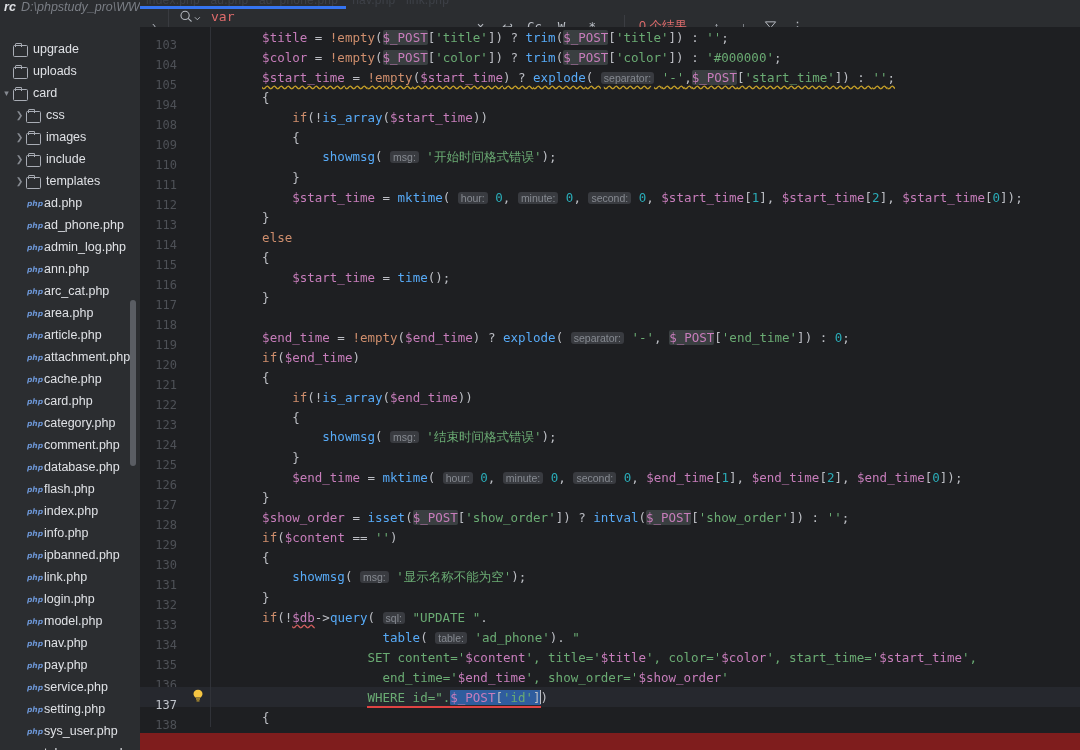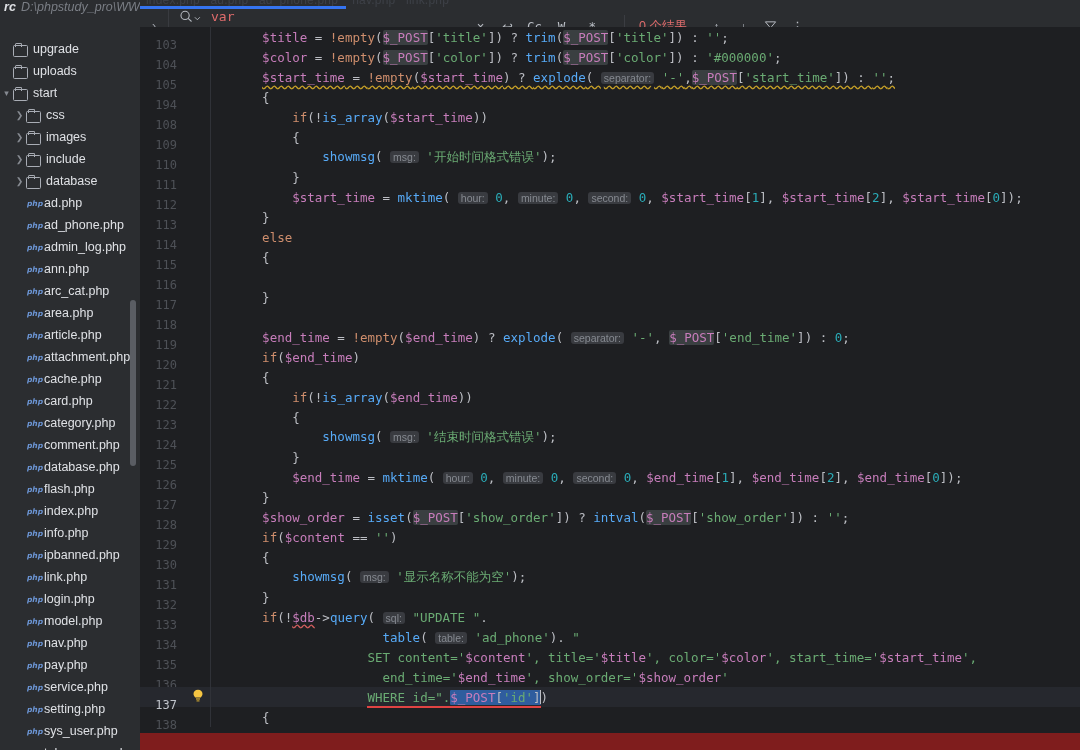--- a/index.html
+++ b/index.html
@@ -179,41 +179,41 @@
           <span class="tree-label">upgrade</span>
         </div>
         <div class="tree-row" style="padding-left: 0px;">
           <span class="arrow"></span>
           <span class="folder-ico"></span>
           <span class="tree-label">uploads</span>
         </div>
         <div class="tree-row" style="padding-left: 0px;">
           <span class="arrow open">▾</span>
           <span class="folder-ico"></span>
-          <span class="tree-label">start</span>
+          <span class="tree-label">card</span>
         </div>
         <div class="tree-row" style="padding-left: 13px;">
           <span class="arrow">❯</span>
           <span class="folder-ico"></span>
           <span class="tree-label">css</span>
         </div>
         <div class="tree-row" style="padding-left: 13px;">
           <span class="arrow">❯</span>
           <span class="folder-ico"></span>
           <span class="tree-label">images</span>
         </div>
         <div class="tree-row" style="padding-left: 13px;">
           <span class="arrow">❯</span>
           <span class="folder-ico"></span>
           <span class="tree-label">include</span>
         </div>
         <div class="tree-row" style="padding-left: 13px;">
           <span class="arrow">❯</span>
           <span class="folder-ico"></span>
-          <span class="tree-label">database</span>
+          <span class="tree-label">templates</span>
         </div>
         <div class="tree-row" style="padding-left: 13px;">
           <span class="arrow"></span>
           <span class="php-ico">php</span>
           <span class="tree-label">ad.php</span>
         </div>
         <div class="tree-row" style="padding-left: 13px;">
           <span class="arrow"></span>
           <span class="php-ico">php</span>
           <span class="tree-label">ad_phone.php</span>
@@ -397,21 +397,21 @@
         <div class="code-line"><div class="gutter-num">105</div><div class="gutter-icon"></div><div class="gutter-fold"></div><div class="code-text"><span class="indent-guide"></span>&nbsp;&nbsp;&nbsp;&nbsp;<span class="t-squiggle"><span class="t-var">$start_time</span><span class="t-punc"> = </span><span class="t-kw">!empty</span><span class="t-punc">(</span><span class="t-var">$start_time</span><span class="t-punc">) ? </span><span class="t-fn">explode</span><span class="t-punc">( </span><span class="t-hint">separator:</span> <span class="t-str">'-'</span><span class="t-punc">,</span><span class="t-hl"><span class="t-var">$_POST</span></span><span class="t-punc">[</span><span class="t-str">'start_time'</span><span class="t-punc">]) : </span><span class="t-str">''</span><span class="t-punc">;</span></span></div></div>
         <div class="code-line"><div class="gutter-num">194</div><div class="gutter-icon"></div><div class="gutter-fold"></div><div class="code-text"><span class="indent-guide"></span>&nbsp;&nbsp;&nbsp;&nbsp;<span class="t-punc">{</span></div></div>
         <div class="code-line"><div class="gutter-num">108</div><div class="gutter-icon"></div><div class="gutter-fold"></div><div class="code-text"><span class="indent-guide"></span>&nbsp;&nbsp;&nbsp;&nbsp;&nbsp;&nbsp;&nbsp;&nbsp;<span class="t-kw">if</span><span class="t-punc">(!</span><span class="t-fn">is_array</span><span class="t-punc">(</span><span class="t-var">$start_time</span><span class="t-punc">))</span></div></div>
         <div class="code-line"><div class="gutter-num">109</div><div class="gutter-icon"></div><div class="gutter-fold"></div><div class="code-text"><span class="indent-guide"></span>&nbsp;&nbsp;&nbsp;&nbsp;&nbsp;&nbsp;&nbsp;&nbsp;<span class="t-punc">{</span></div></div>
         <div class="code-line"><div class="gutter-num">110</div><div class="gutter-icon"></div><div class="gutter-fold"></div><div class="code-text"><span class="indent-guide"></span>&nbsp;&nbsp;&nbsp;&nbsp;&nbsp;&nbsp;&nbsp;&nbsp;&nbsp;&nbsp;&nbsp;&nbsp;<span class="t-fn">showmsg</span><span class="t-punc">( </span><span class="t-hint">msg:</span> <span class="t-str">'开始时间格式错误'</span><span class="t-punc">);</span></div></div>
         <div class="code-line"><div class="gutter-num">111</div><div class="gutter-icon"></div><div class="gutter-fold"></div><div class="code-text"><span class="indent-guide"></span>&nbsp;&nbsp;&nbsp;&nbsp;&nbsp;&nbsp;&nbsp;&nbsp;<span class="t-punc">}</span></div></div>
         <div class="code-line"><div class="gutter-num">112</div><div class="gutter-icon"></div><div class="gutter-fold"></div><div class="code-text"><span class="indent-guide"></span>&nbsp;&nbsp;&nbsp;&nbsp;&nbsp;&nbsp;&nbsp;&nbsp;<span class="t-var">$start_time</span><span class="t-punc"> = </span><span class="t-fn">mktime</span><span class="t-punc">( </span><span class="t-hint">hour:</span> <span class="t-num">0</span><span class="t-punc">, </span><span class="t-hint">minute:</span> <span class="t-num">0</span><span class="t-punc">, </span><span class="t-hint">second:</span> <span class="t-num">0</span><span class="t-punc">, </span><span class="t-var">$start_time</span><span class="t-punc">[</span><span class="t-num">1</span><span class="t-punc">], </span><span class="t-var">$start_time</span><span class="t-punc">[</span><span class="t-num">2</span><span class="t-punc">], </span><span class="t-var">$start_time</span><span class="t-punc">[</span><span class="t-num">0</span><span class="t-punc">]);</span></div></div>
         <div class="code-line"><div class="gutter-num">113</div><div class="gutter-icon"></div><div class="gutter-fold"></div><div class="code-text"><span class="indent-guide"></span>&nbsp;&nbsp;&nbsp;&nbsp;<span class="t-punc">}</span></div></div>
         <div class="code-line"><div class="gutter-num">114</div><div class="gutter-icon"></div><div class="gutter-fold"></div><div class="code-text"><span class="indent-guide"></span>&nbsp;&nbsp;&nbsp;&nbsp;<span class="t-kw">else</span></div></div>
         <div class="code-line"><div class="gutter-num">115</div><div class="gutter-icon"></div><div class="gutter-fold"></div><div class="code-text"><span class="indent-guide"></span>&nbsp;&nbsp;&nbsp;&nbsp;<span class="t-punc">{</span></div></div>
-        <div class="code-line"><div class="gutter-num">116</div><div class="gutter-icon"></div><div class="gutter-fold"></div></div>
+        <div class="code-line"><div class="gutter-num">116</div><div class="gutter-icon"></div><div class="gutter-fold"></div><div class="code-text"><span class="indent-guide"></span>&nbsp;&nbsp;&nbsp;&nbsp;&nbsp;&nbsp;&nbsp;&nbsp;<span class="t-var">$start_time</span><span class="t-punc"> = </span><span class="t-fn">time</span><span class="t-punc">();</span></div></div>
         <div class="code-line"><div class="gutter-num">117</div><div class="gutter-icon"></div><div class="gutter-fold"></div><div class="code-text"><span class="indent-guide"></span>&nbsp;&nbsp;&nbsp;&nbsp;<span class="t-punc">}</span></div></div>
         <div class="code-line"><div class="gutter-num">118</div><div class="gutter-icon"></div><div class="gutter-fold"></div><div class="code-text"></div></div>
         <div class="code-line"><div class="gutter-num">119</div><div class="gutter-icon"></div><div class="gutter-fold"></div><div class="code-text"><span class="indent-guide"></span>&nbsp;&nbsp;&nbsp;&nbsp;<span class="t-var">$end_time</span><span class="t-punc"> = </span><span class="t-kw">!empty</span><span class="t-punc">(</span><span class="t-var">$end_time</span><span class="t-punc">) ? </span><span class="t-fn">explode</span><span class="t-punc">( </span><span class="t-hint">separator:</span> <span class="t-str">'-'</span><span class="t-punc">, </span><span class="t-hl"><span class="t-var">$_POST</span></span><span class="t-punc">[</span><span class="t-str">'end_time'</span><span class="t-punc">]) : </span><span class="t-num">0</span><span class="t-punc">;</span></div></div>
         <div class="code-line"><div class="gutter-num">120</div><div class="gutter-icon"></div><div class="gutter-fold"></div><div class="code-text"><span class="indent-guide"></span>&nbsp;&nbsp;&nbsp;&nbsp;<span class="t-kw">if</span><span class="t-punc">(</span><span class="t-var">$end_time</span><span class="t-punc">)</span></div></div>
         <div class="code-line"><div class="gutter-num">121</div><div class="gutter-icon"></div><div class="gutter-fold"></div><div class="code-text"><span class="indent-guide"></span>&nbsp;&nbsp;&nbsp;&nbsp;<span class="t-punc">{</span></div></div>
         <div class="code-line"><div class="gutter-num">122</div><div class="gutter-icon"></div><div class="gutter-fold"></div><div class="code-text"><span class="indent-guide"></span>&nbsp;&nbsp;&nbsp;&nbsp;&nbsp;&nbsp;&nbsp;&nbsp;<span class="t-kw">if</span><span class="t-punc">(!</span><span class="t-fn">is_array</span><span class="t-punc">(</span><span class="t-var">$end_time</span><span class="t-punc">))</span></div></div>
         <div class="code-line"><div class="gutter-num">123</div><div class="gutter-icon"></div><div class="gutter-fold"></div><div class="code-text"><span class="indent-guide"></span>&nbsp;&nbsp;&nbsp;&nbsp;&nbsp;&nbsp;&nbsp;&nbsp;<span class="t-punc">{</span></div></div>
         <div class="code-line"><div class="gutter-num">124</div><div class="gutter-icon"></div><div class="gutter-fold"></div><div class="code-text"><span class="indent-guide"></span>&nbsp;&nbsp;&nbsp;&nbsp;&nbsp;&nbsp;&nbsp;&nbsp;&nbsp;&nbsp;&nbsp;&nbsp;<span class="t-fn">showmsg</span><span class="t-punc">( </span><span class="t-hint">msg:</span> <span class="t-str">'结束时间格式错误'</span><span class="t-punc">);</span></div></div>
         <div class="code-line"><div class="gutter-num">125</div><div class="gutter-icon"></div><div class="gutter-fold"></div><div class="code-text"><span class="indent-guide"></span>&nbsp;&nbsp;&nbsp;&nbsp;&nbsp;&nbsp;&nbsp;&nbsp;<span class="t-punc">}</span></div></div>
         <div class="code-line"><div class="gutter-num">126</div><div class="gutter-icon"></div><div class="gutter-fold"></div><div class="code-text"><span class="indent-guide"></span>&nbsp;&nbsp;&nbsp;&nbsp;&nbsp;&nbsp;&nbsp;&nbsp;<span class="t-var">$end_time</span><span class="t-punc"> = </span><span class="t-fn">mktime</span><span class="t-punc">( </span><span class="t-hint">hour:</span> <span class="t-num">0</span><span class="t-punc">, </span><span class="t-hint">minute:</span> <span class="t-num">0</span><span class="t-punc">, </span><span class="t-hint">second:</span> <span class="t-num">0</span><span class="t-punc">, </span><span class="t-var">$end_time</span><span class="t-punc">[</span><span class="t-num">1</span><span class="t-punc">], </span><span class="t-var">$end_time</span><span class="t-punc">[</span><span class="t-num">2</span><span class="t-punc">], </span><span class="t-var">$end_time</span><span class="t-punc">[</span><span class="t-num">0</span><span class="t-punc">]);</span></div></div>

